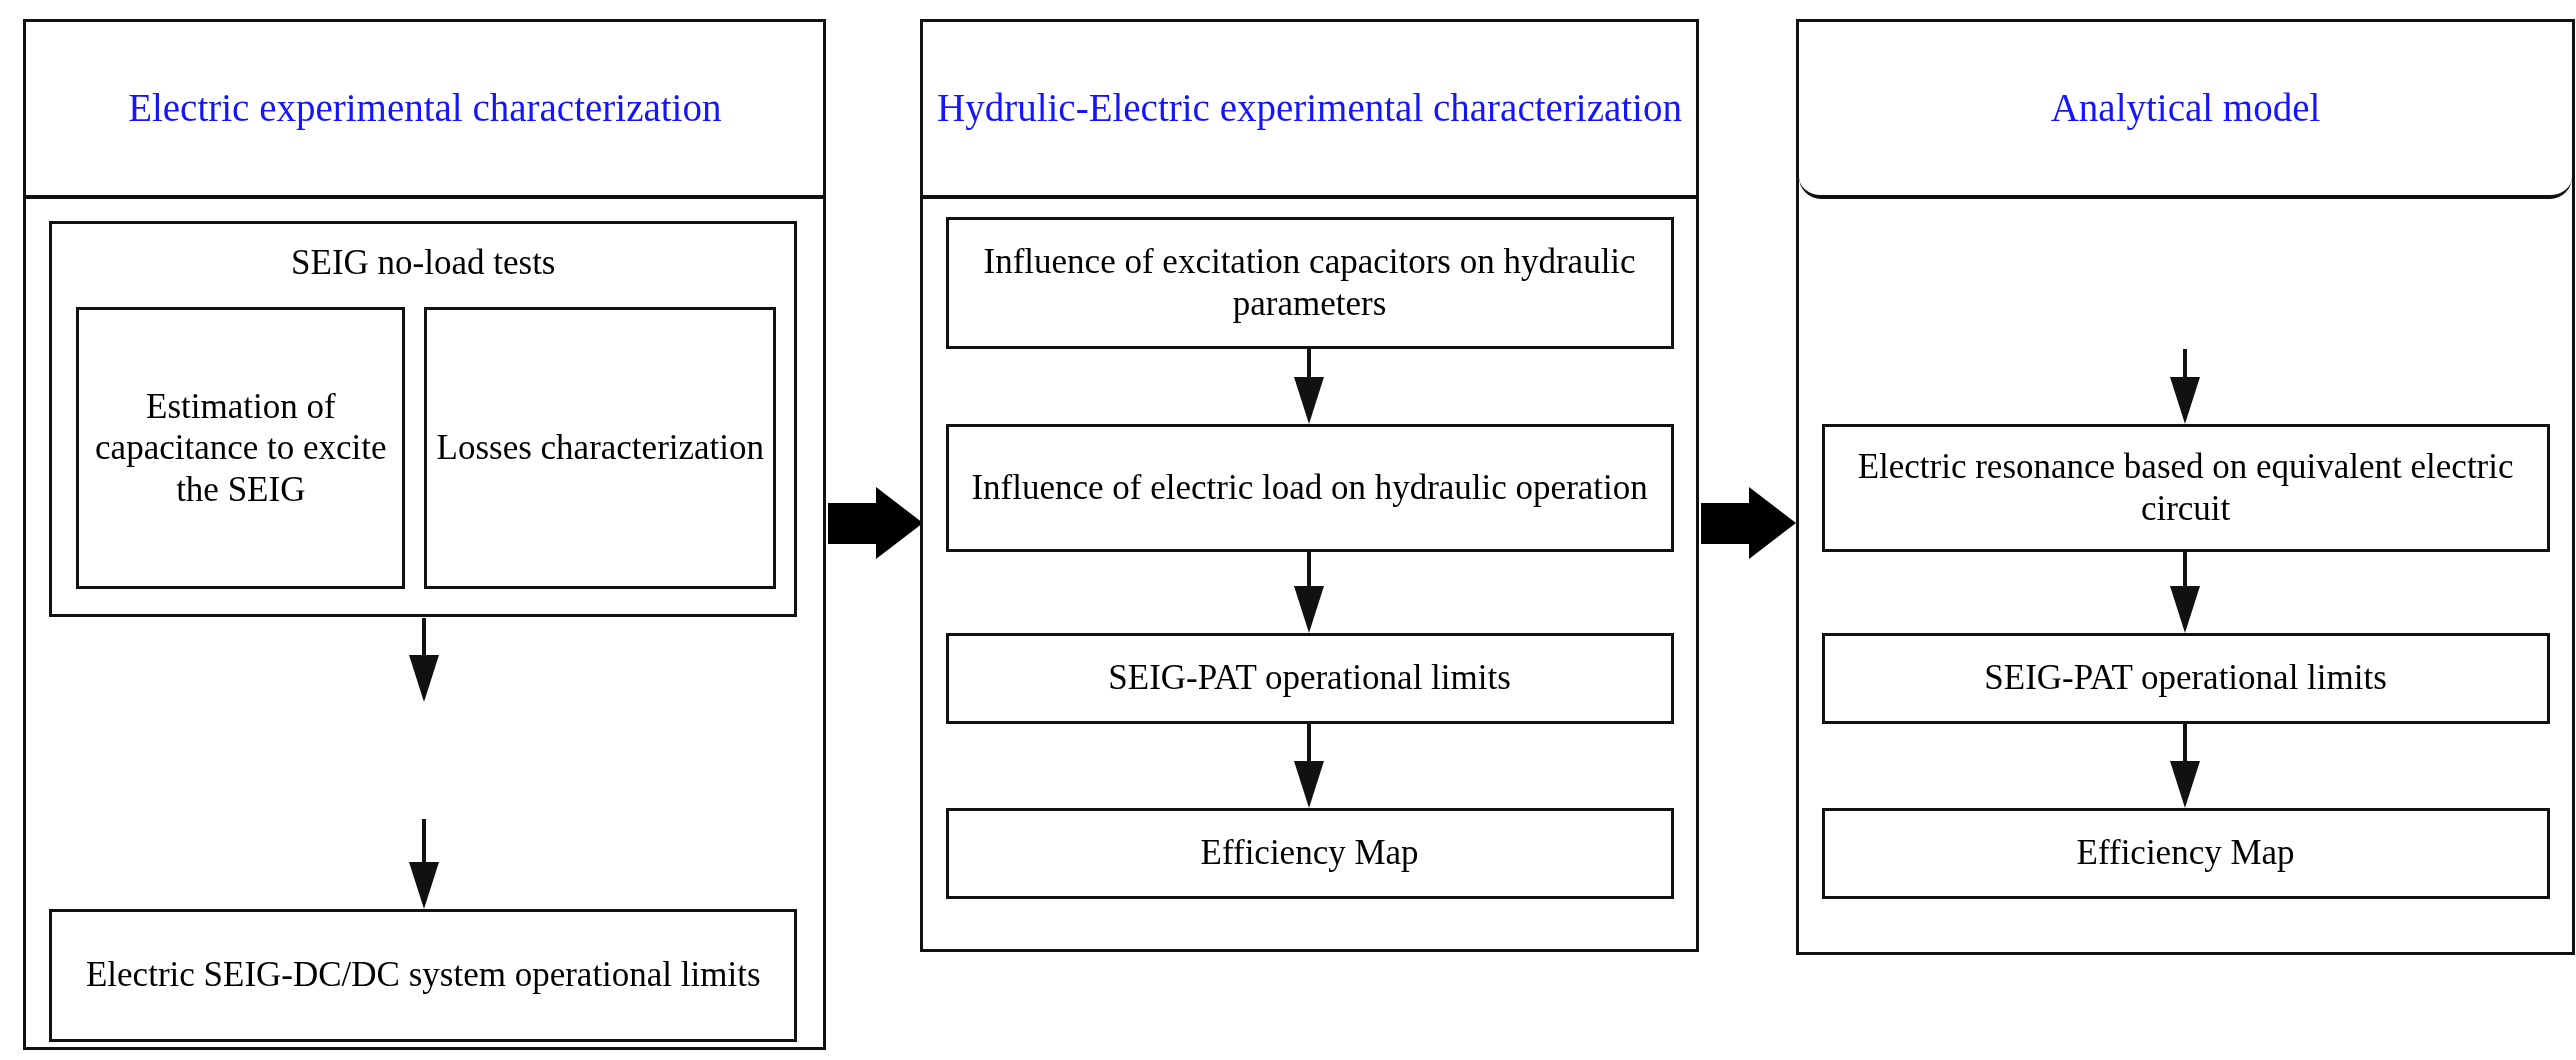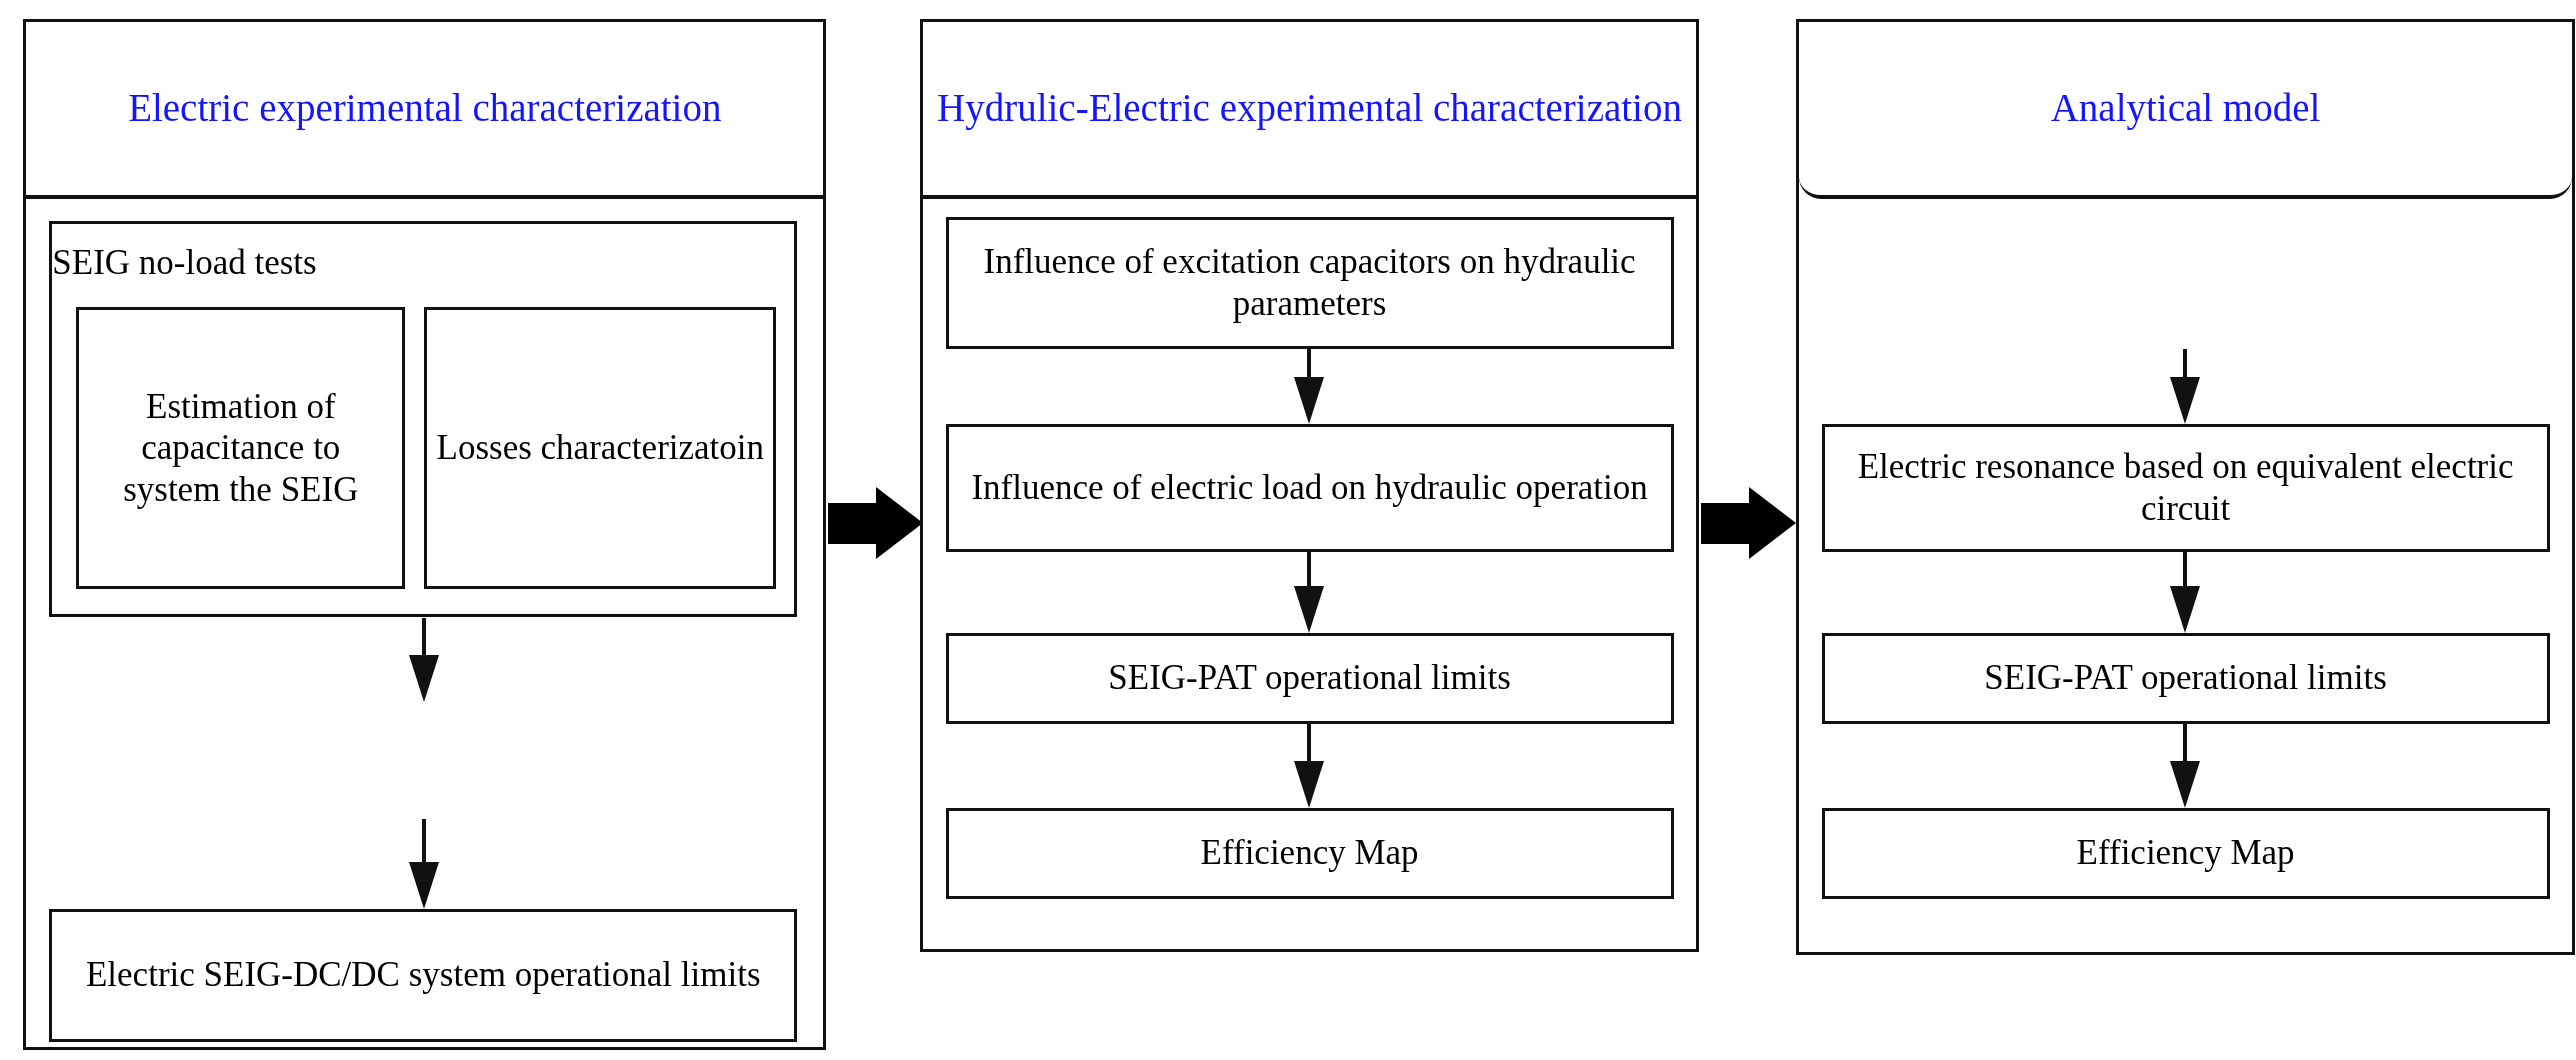--- a/index.html
+++ b/index.html
@@ -74,20 +74,21 @@
   }
   .group-box {
     position: absolute;
     border: 3.8px solid #111111;
     background: #ffffff;
     box-sizing: border-box;
   }
   .group-title {
     position: absolute;
     left: 0; right: 0;
+    text-align: center;
     font-size: 35px;
     line-height: 1.18;
     color: #000000;
   }
 
   
   .arrow-down {
     position: absolute;
     width: 30px;
     display: flex;
@@ -135,25 +136,25 @@
     <div class="panel-header" style="height:177px;">
       <div class="panel-title">Electric experimental characterization</div>
     </div>
 
     <div class="panel-body" style="top:177px; height:849px;">
 
       <div class="group-box" style="left:23px; top:22.6px; width:748px; height:396px;">
         <div class="group-title" style="top:18px;">SEIG no-load tests</div>
 
         <div class="node" style="left:24px; top:83px; width:329px; height:282px;">
-          <div class="node-label">Estimation of capacitance to system the SEIG</div>
+          <div class="node-label">Estimation of capacitance to excite the SEIG</div>
         </div>
 
         <div class="node" style="left:372px; top:83px; width:352px; height:282px;">
-          <div class="node-label">Losses characterizatoin</div>
+          <div class="node-label">Losses characterization</div>
         </div>
       </div>
 
       <div class="arrow-down" style="left:383px; top:419px; height:84px;">
         <div class="shaft"></div>
         <div class="head"></div>
       </div>
 
 
       <div class="arrow-down" style="left:383px; top:620px; height:90px;">

